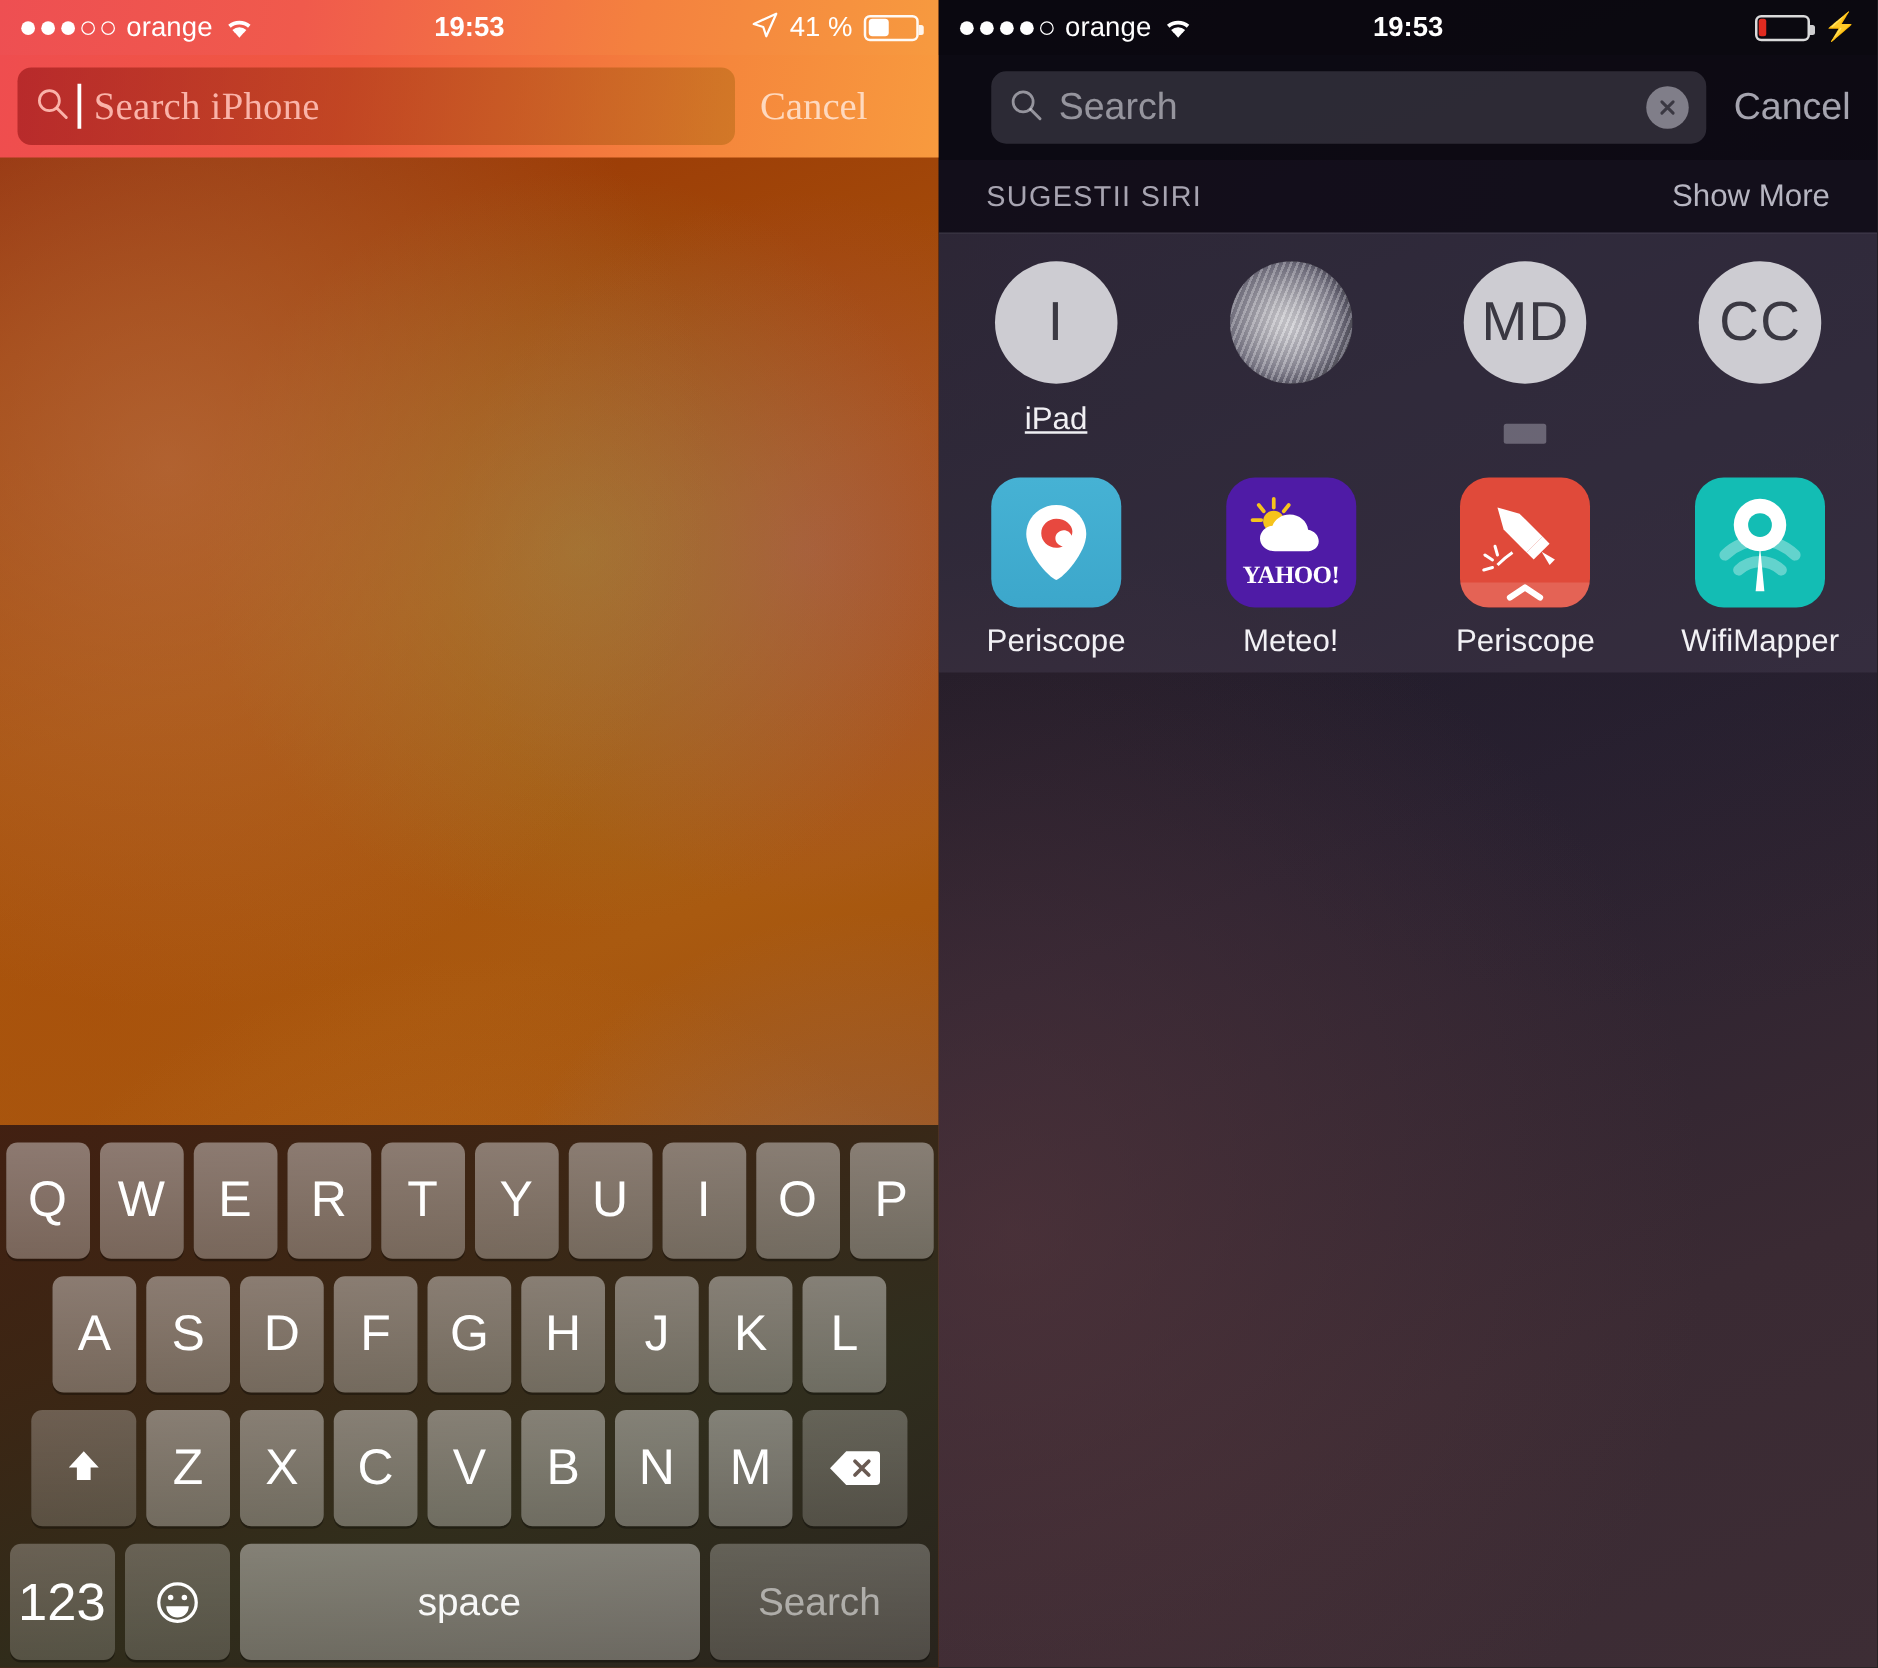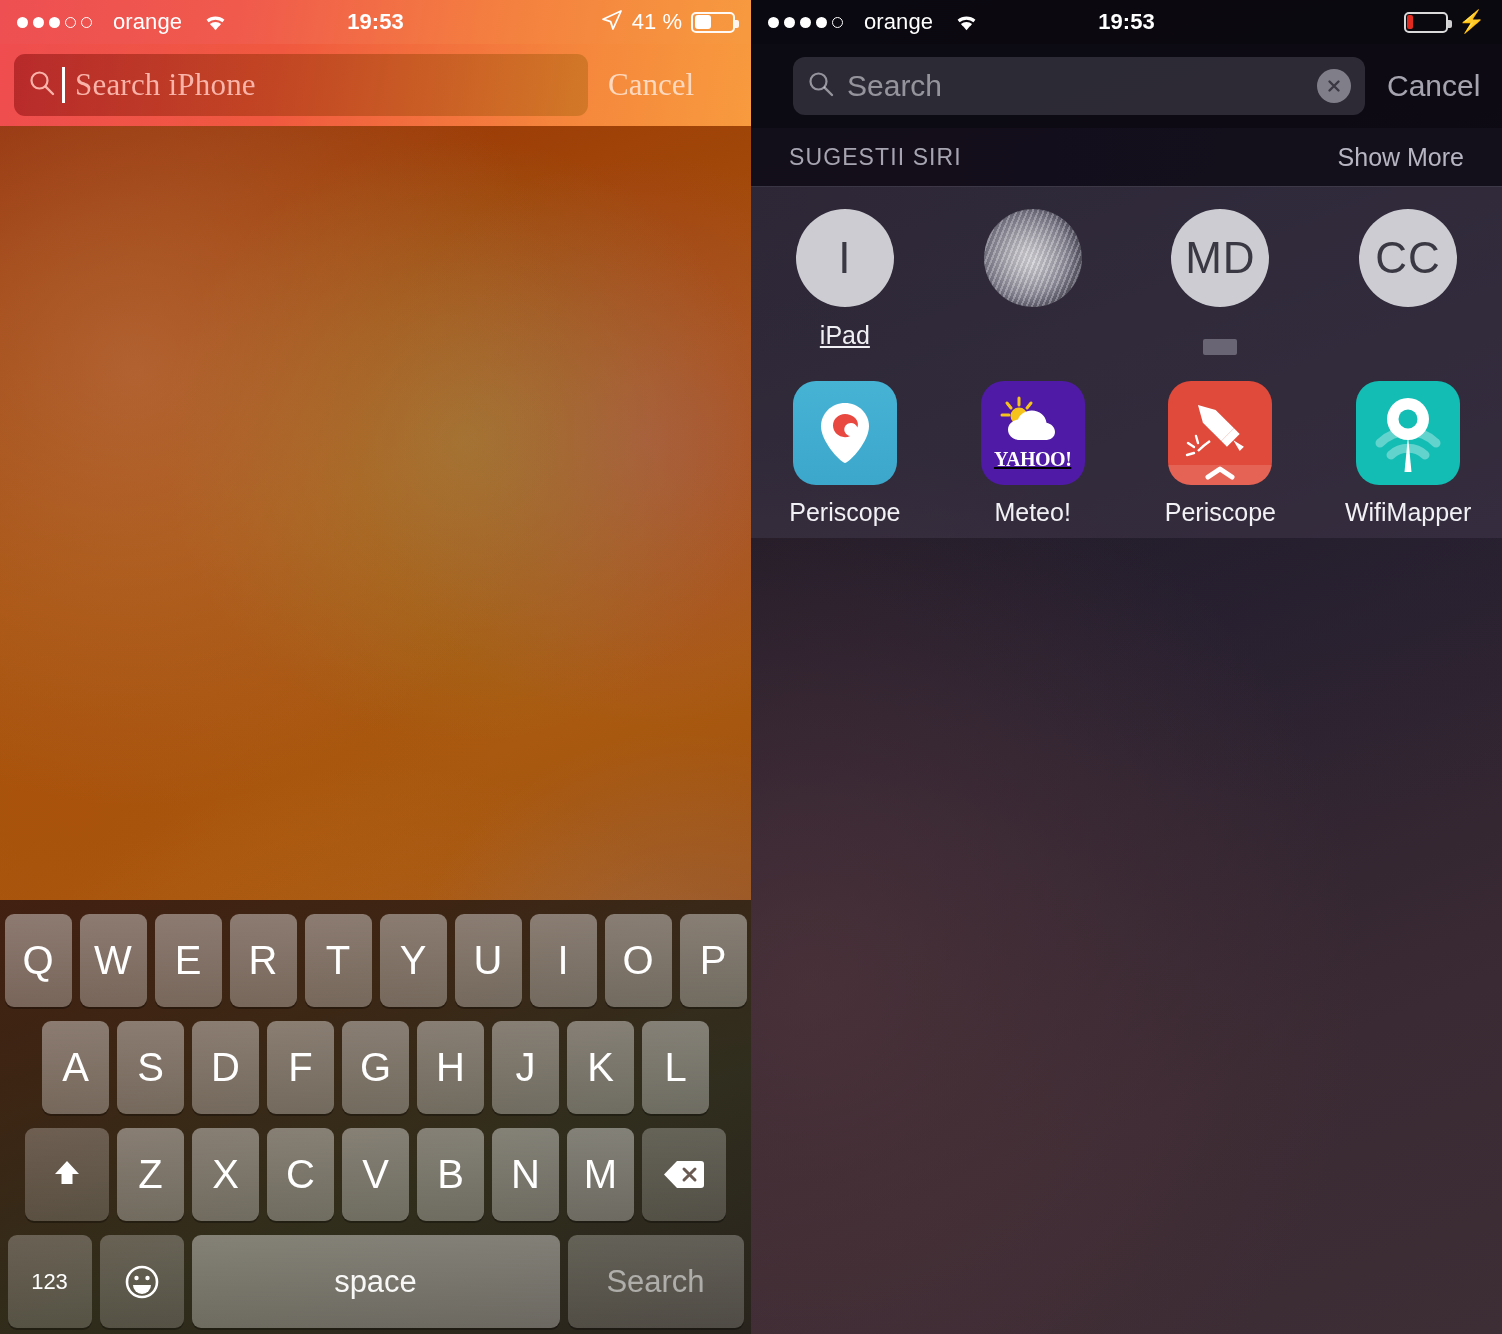--- a/index.html
+++ b/index.html
@@ -18,21 +18,21 @@
       radial-gradient(circle at 92% 77%, rgba(140,150,175,.32) 0%, rgba(140,150,175,0) 24%),
       radial-gradient(circle at 52% 92%, rgba(210,140,55,.45) 0%, rgba(210,140,55,0) 36%),
       radial-gradient(circle at 10% 60%, rgba(168,78,10,.55) 0%, rgba(168,78,10,0) 42%),
       linear-gradient(160deg, #8a2208 0%, #9c3d07 18%, #a8540c 38%, #a95a10 58%, #9e4a0b 78%, #8c3506 100%);
   }
   .status-left {
     position:absolute; top:0; left:0; width:751px; height:44px;
     display:flex; align-items:center; color:#fff;
     background:linear-gradient(100deg,#ee4f52 0%,#f05a4c 32%,#f4813f 68%,#f79a3f 100%);
   }
-  .st-left-grp { display:flex; align-items:center; gap:21px; padding-left:17px;text-align:right; }
+  .st-left-grp { display:flex; align-items:center; gap:9px; padding-left:17px;text-align:right; }
   .dots { display:flex; align-items:center; gap:5px; }
   .dot { width:11px; height:11px; border-radius:50%; }
   .dot.on { background:#fff; }
   .dot.off { background:transparent; border:1.6px solid #fff; }
   .carrier { font-size:22px; letter-spacing:.1px; }
   .wifi-ic { width:25px; height:19px; display:block; }
   .st-time { position:absolute; left:0; right:0; text-align:center; font-size:22px; font-weight:bold; }
   .st-right-grp { position:absolute; right:16px; display:flex; align-items:center; gap:9px; }
   .pct { font-size:22px; }
   .batt { width:44px; height:21px; border:2px solid rgba(255,255,255,.95); border-radius:5px; position:relative; }
@@ -63,21 +63,21 @@
   .krow { display:flex; justify-content:center; gap:8px; margin-bottom:14px; }
   .krow.r2 { margin-left:0; }
   .key {
     height:93px; border-radius:9px; display:flex; align-items:center; justify-content:center;
     color:#fff; font-size:40px; font-weight:400;
     background:linear-gradient(180deg, rgba(255,255,255,.40), rgba(255,255,255,.30));
     box-shadow:0 2px 0 rgba(0,0,0,.30);
   }
   .key.ltr { width:67px; }
   .key.wide { width:84px; }
-  .key.k123 { width:84px; font-size:22px; }
+  .key.k123 { width:84px; font-size:42px; }
   .key.emoji { width:84px; }
   .key.space { flex:1; max-width:368px; font-size:31px; color:rgba(255,255,255,.95); }
   .key.searchk { width:176px; font-size:31px; color:rgba(255,255,255,.52); background:linear-gradient(180deg, rgba(255,255,255,.26), rgba(255,255,255,.18)); }
   .key.mod { background:linear-gradient(180deg, rgba(255,255,255,.26), rgba(255,255,255,.18)); }
   .krow.r3 { gap:8px; }
 
   
   .panel-right {
     position:relative; width:751px; height:1334px; overflow:hidden;
     background:
@@ -139,21 +139,21 @@
       repeating-linear-gradient(112deg, rgba(255,255,255,.22) 0 2px, rgba(0,0,0,.18) 2px 5px),
       radial-gradient(circle at 50% 55%, rgba(200,200,205,.9) 0%, rgba(60,58,66,.85) 82%);
     mix-blend-mode:overlay; opacity:.85;
   }
   .cname { margin-top:14px; font-size:25px; color:#f0eff3; min-height:30px;text-decoration:underline; }
   .redact { display:inline-block; width:34px; height:16px; background:rgba(200,198,210,.38); border-radius:2px; margin-top:18px; }
   .row-apps { padding-top:20px; }
   .appicon { width:104px; height:104px; border-radius:23px; display:flex; align-items:center; justify-content:center; position:relative; overflow:hidden; }
   .aname { margin-top:13px; font-size:25px; color:#f2f1f5; }
   .app-periscope { background:linear-gradient(180deg,#46b2d4 0%,#3ca7cb 100%); }
-  .app-meteo { background:#4f1ba6; display:flex; flex-direction:column; justify-content:center;text-decoration:underline; }
+  .app-meteo { background:#4f1ba6; display:flex; flex-direction:column; justify-content:center; }
   .yahoo-txt { color:#fff; font-size:20px; font-weight:bold; letter-spacing:-.5px; font-family:"Liberation Serif", serif; text-align:center; margin-top:2px; }
   .app-launcher { background:#e04a3a; }
   .app-wifimapper { background:#13bdb4; }
 </style>
 </head>
 <body>
 
 <div class="screens">
 
   <div class="panel-left">

